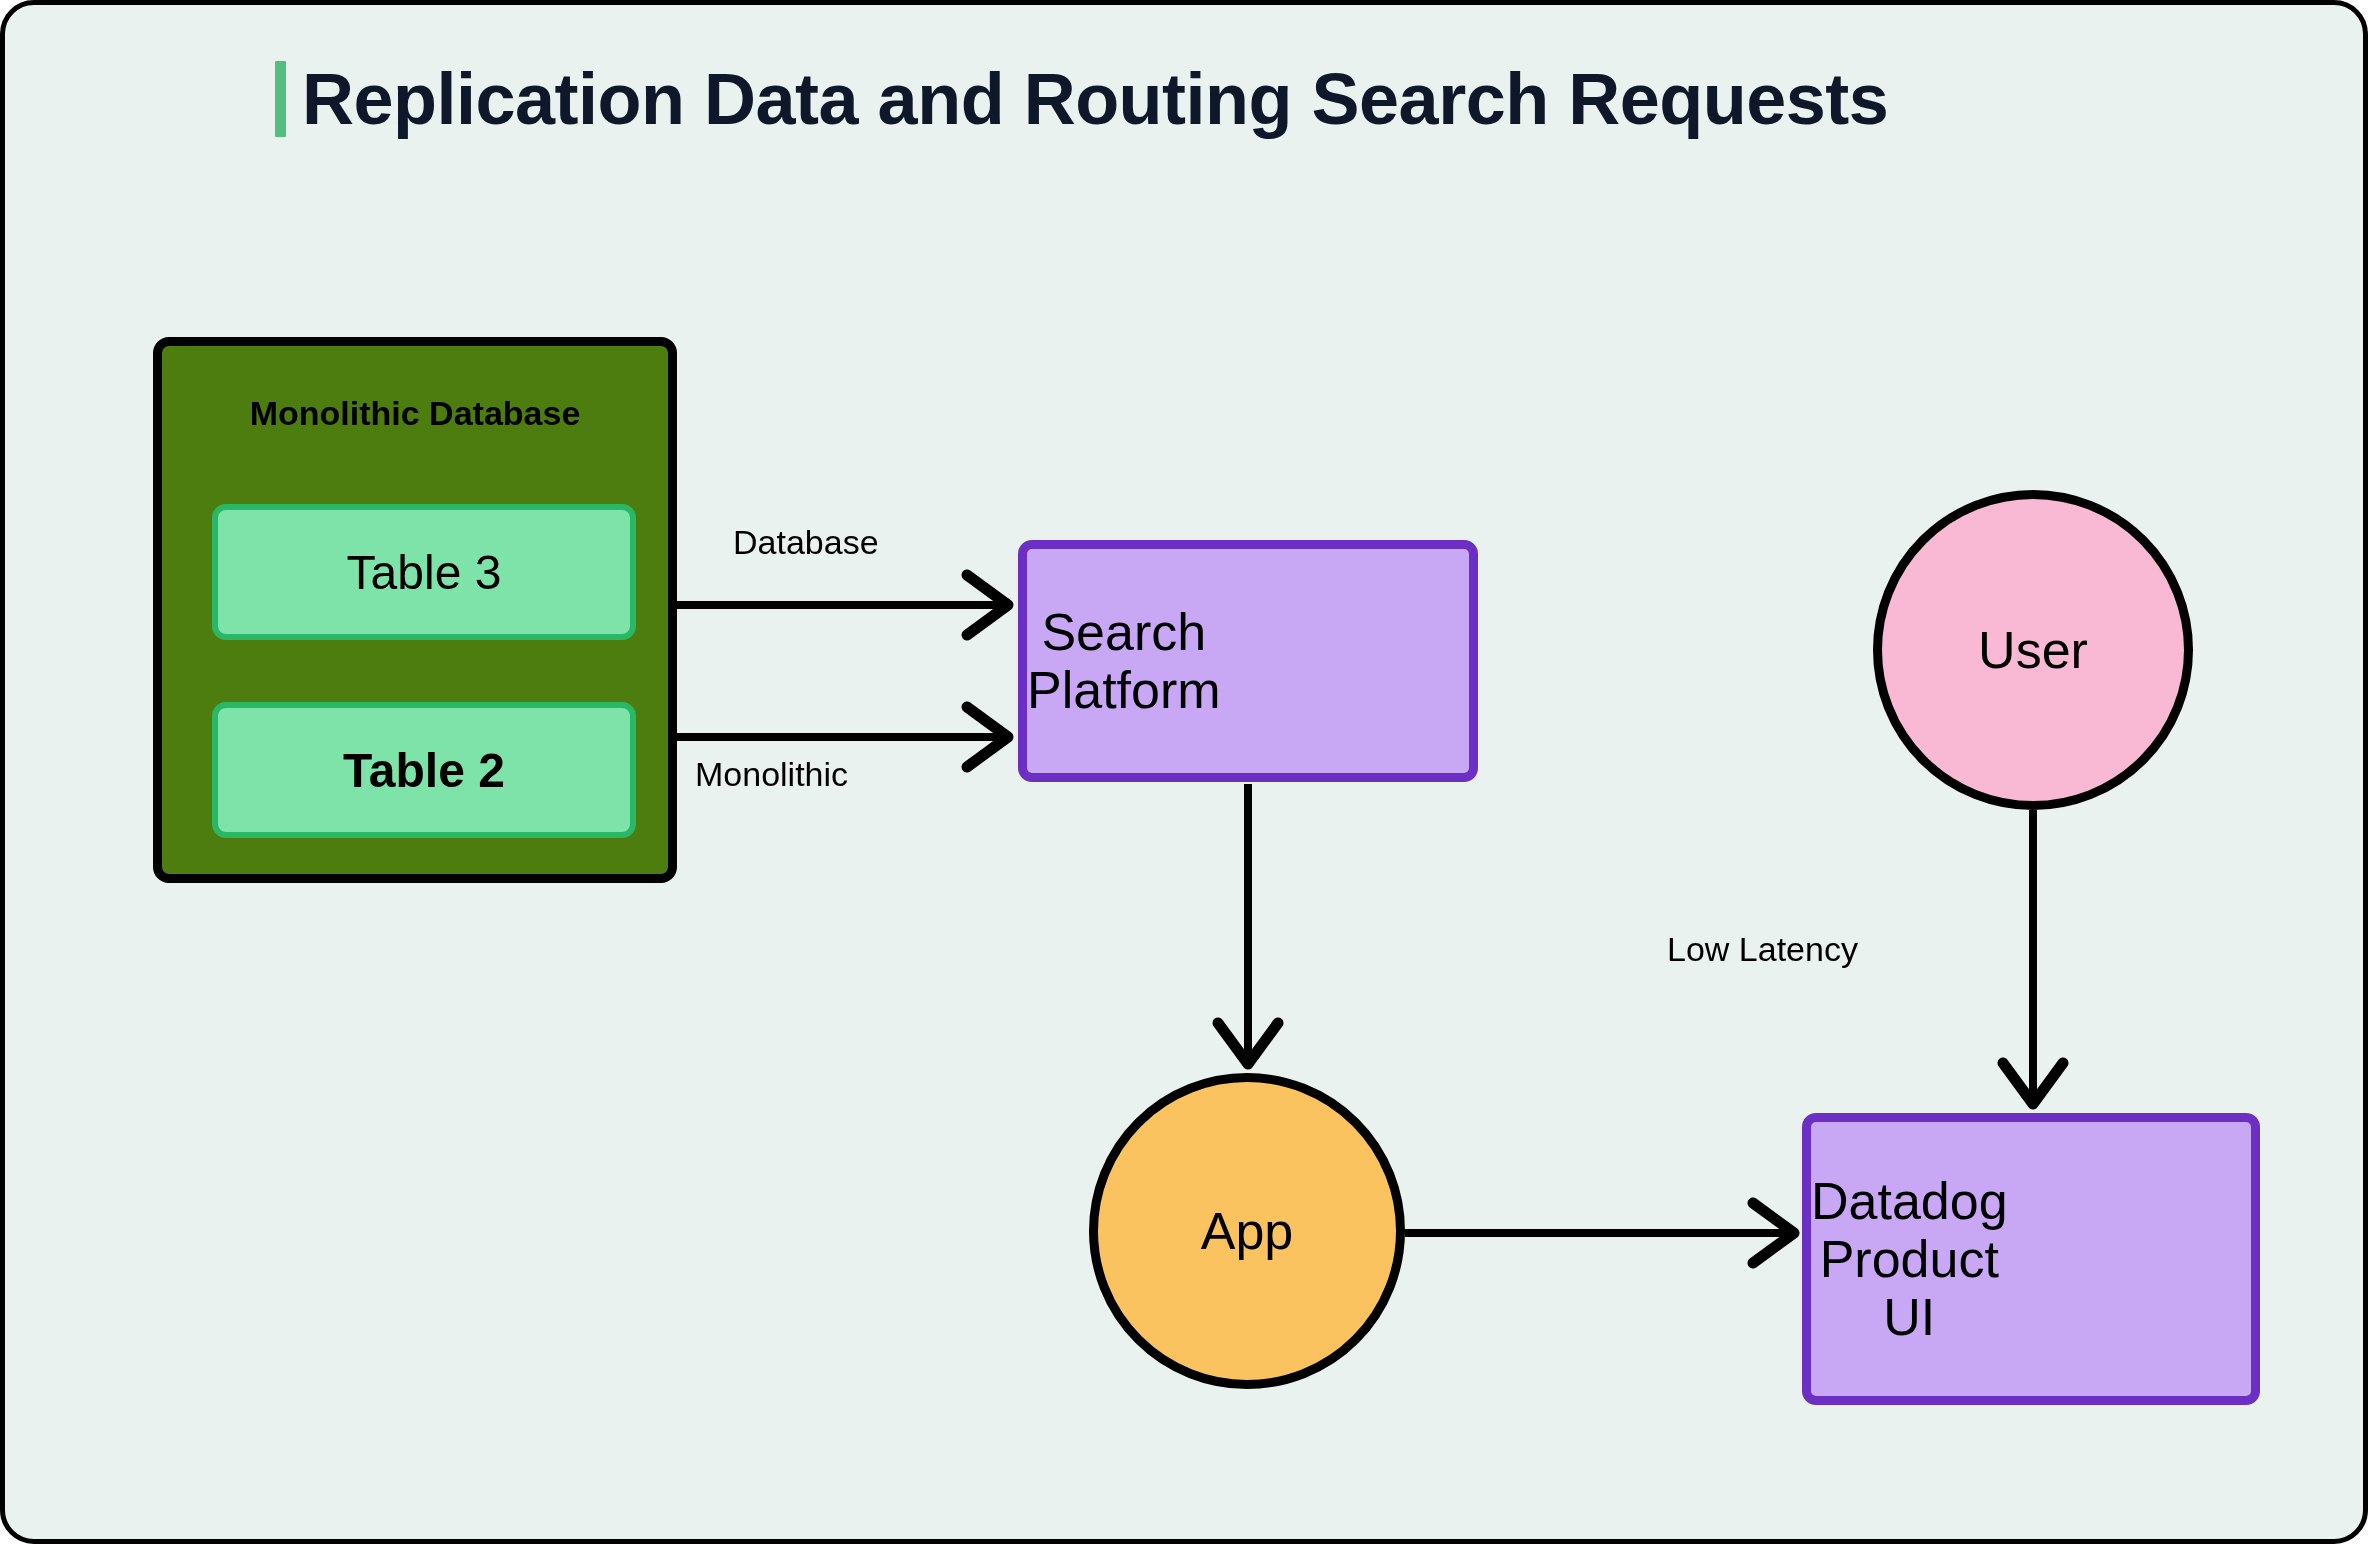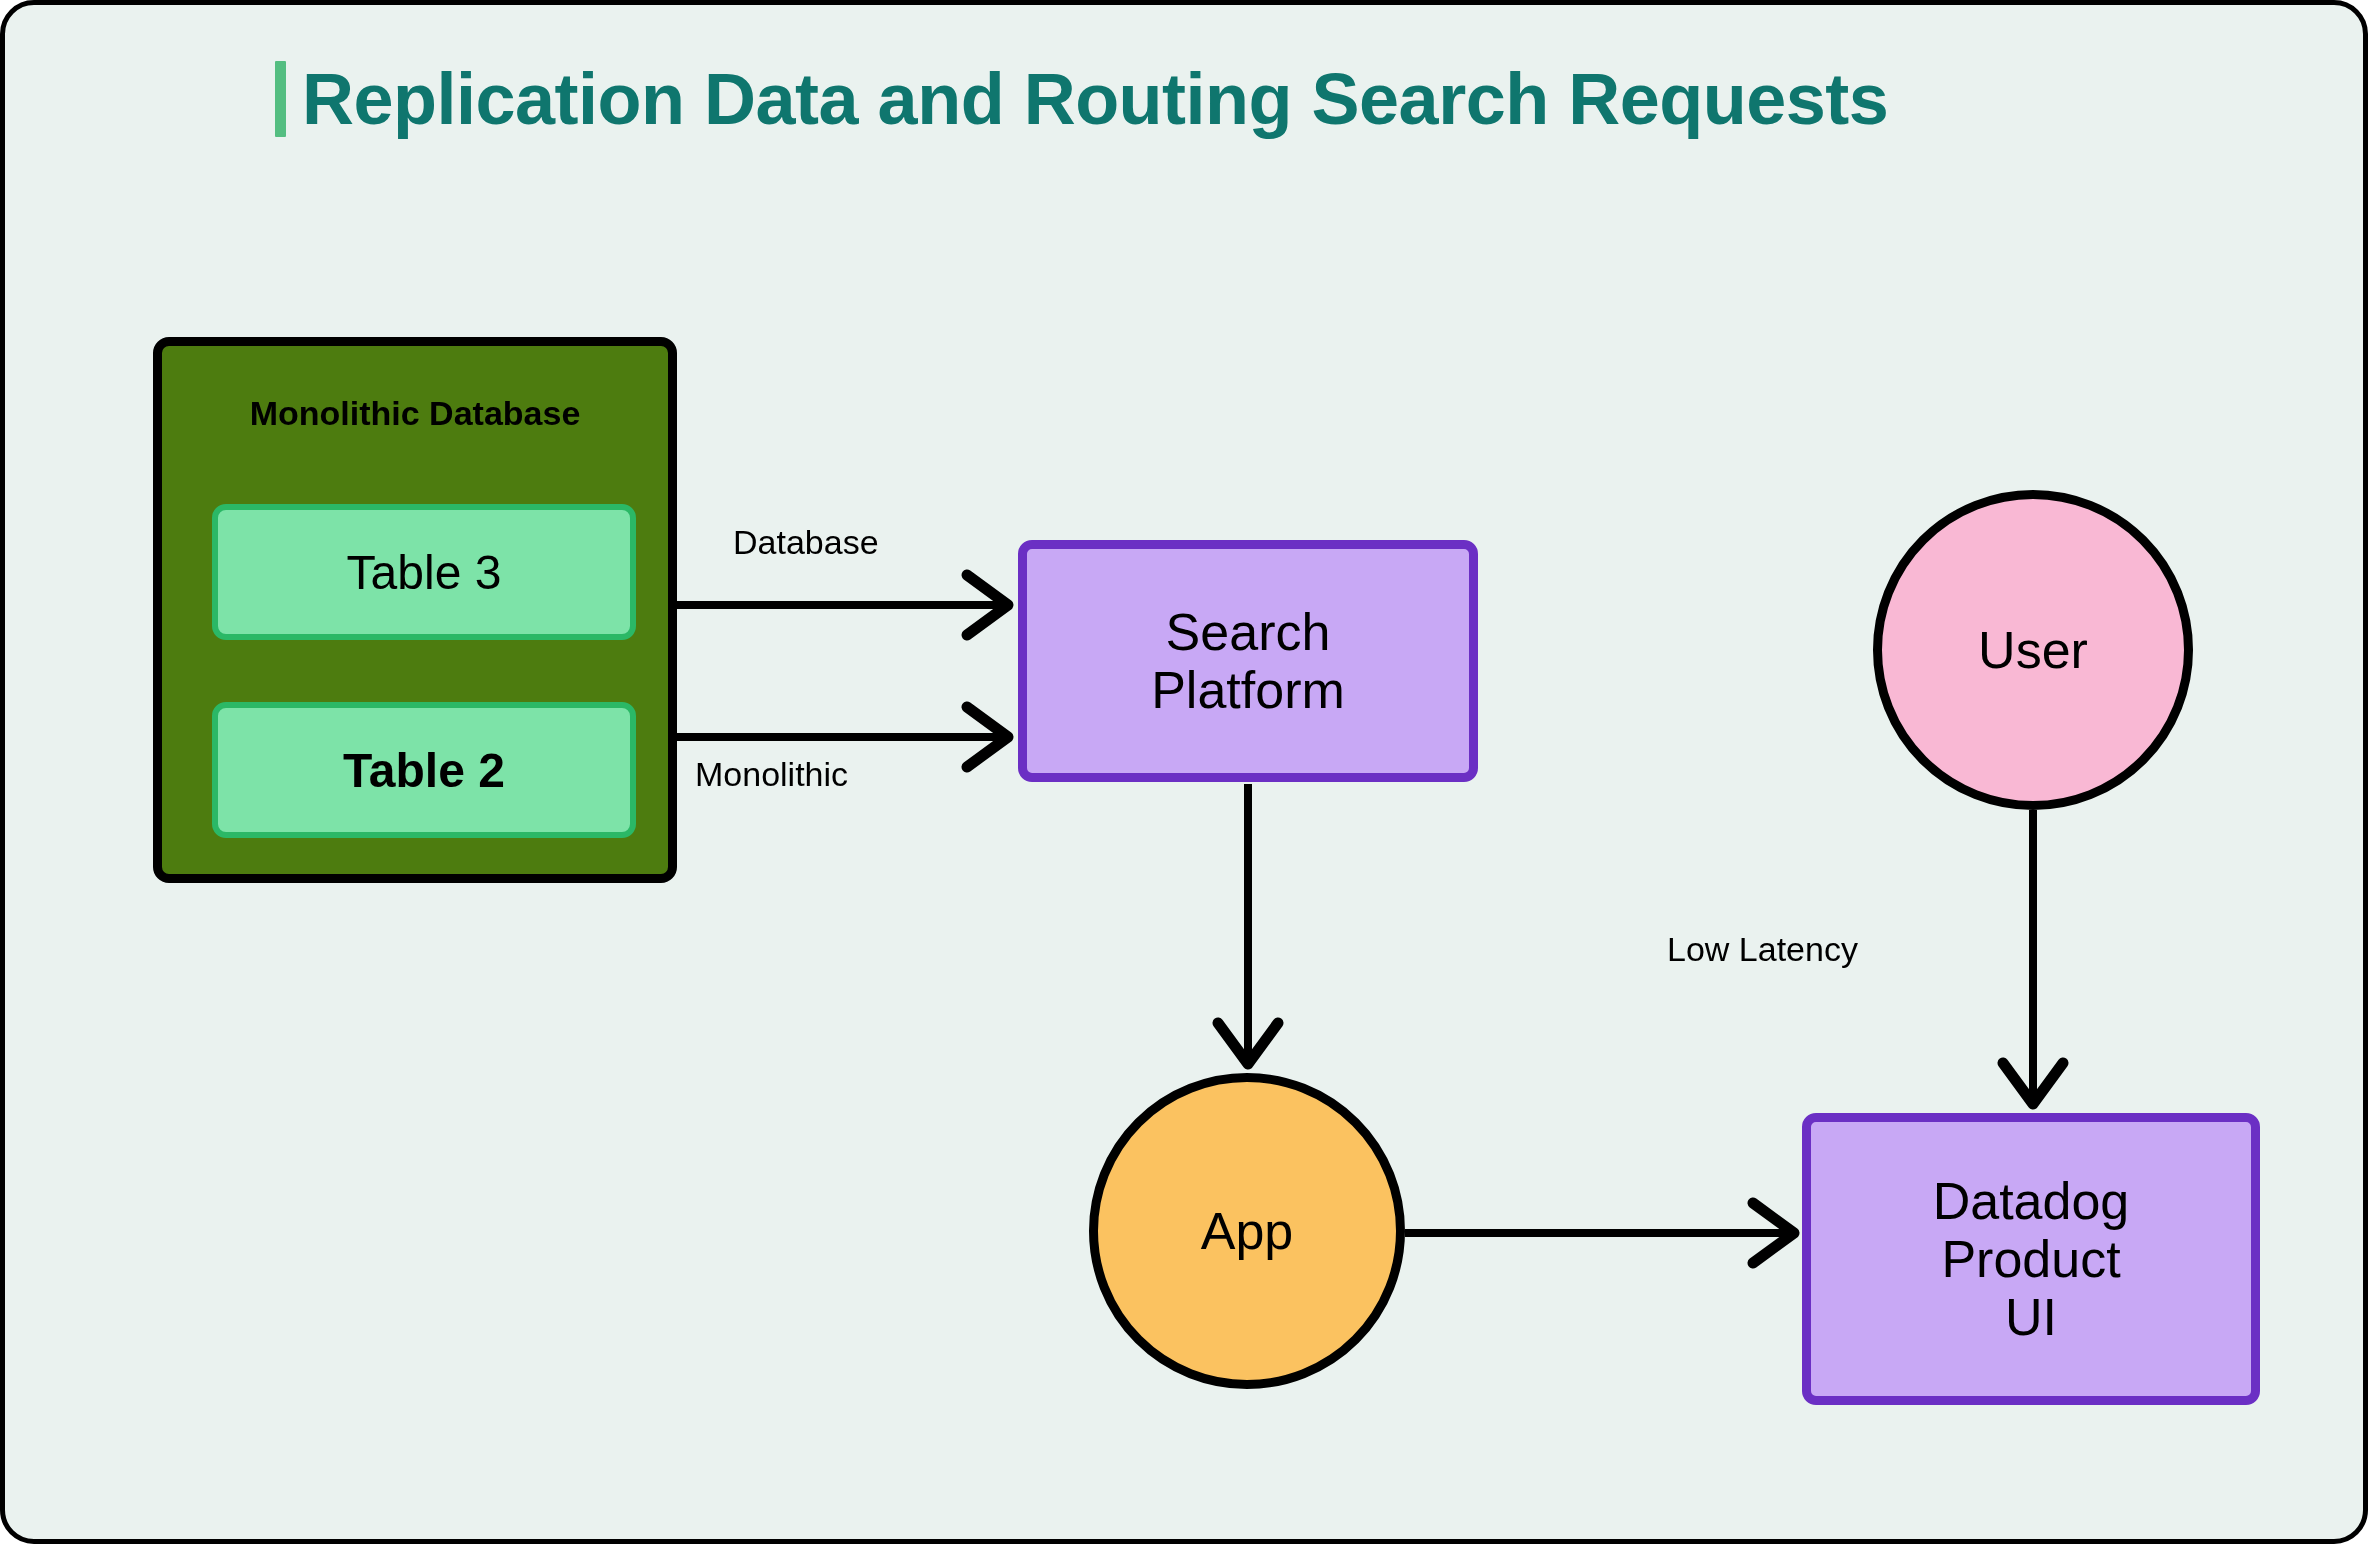--- a/index.html
+++ b/index.html
@@ -39,21 +39,21 @@
     width: 11px;
     height: 76px;
     background: #54BE81;
     border-radius: 1px;
     flex: none;
   }
   #title-text {
     margin-left: 16px;
     font-size: 72px;
     font-weight: bold;
-    color: #0f766e;
+    color: #0f172a;
     letter-spacing: -0.5px;
     white-space: nowrap;
     line-height: 1;
   }
 
   
   #edges {
     position: absolute;
     left: 0;
     top: 0;
@@ -135,21 +135,21 @@
 
   
   .purple-box {
     position: absolute;
     box-sizing: border-box;
     background: #C8A8F5;
     border: 9px solid #6B2FC4;
     border-radius: 14px;
     display: flex;
     align-items: center;
-    justify-content: center;
+    justify-content: flex-start;
     font-size: 52px;
     color: #000000;
   }
   #search-platform {
     left: 1013px;
     top: 535px;
     width: 460px;
     height: 242px;
   }
   #datadog-ui {

